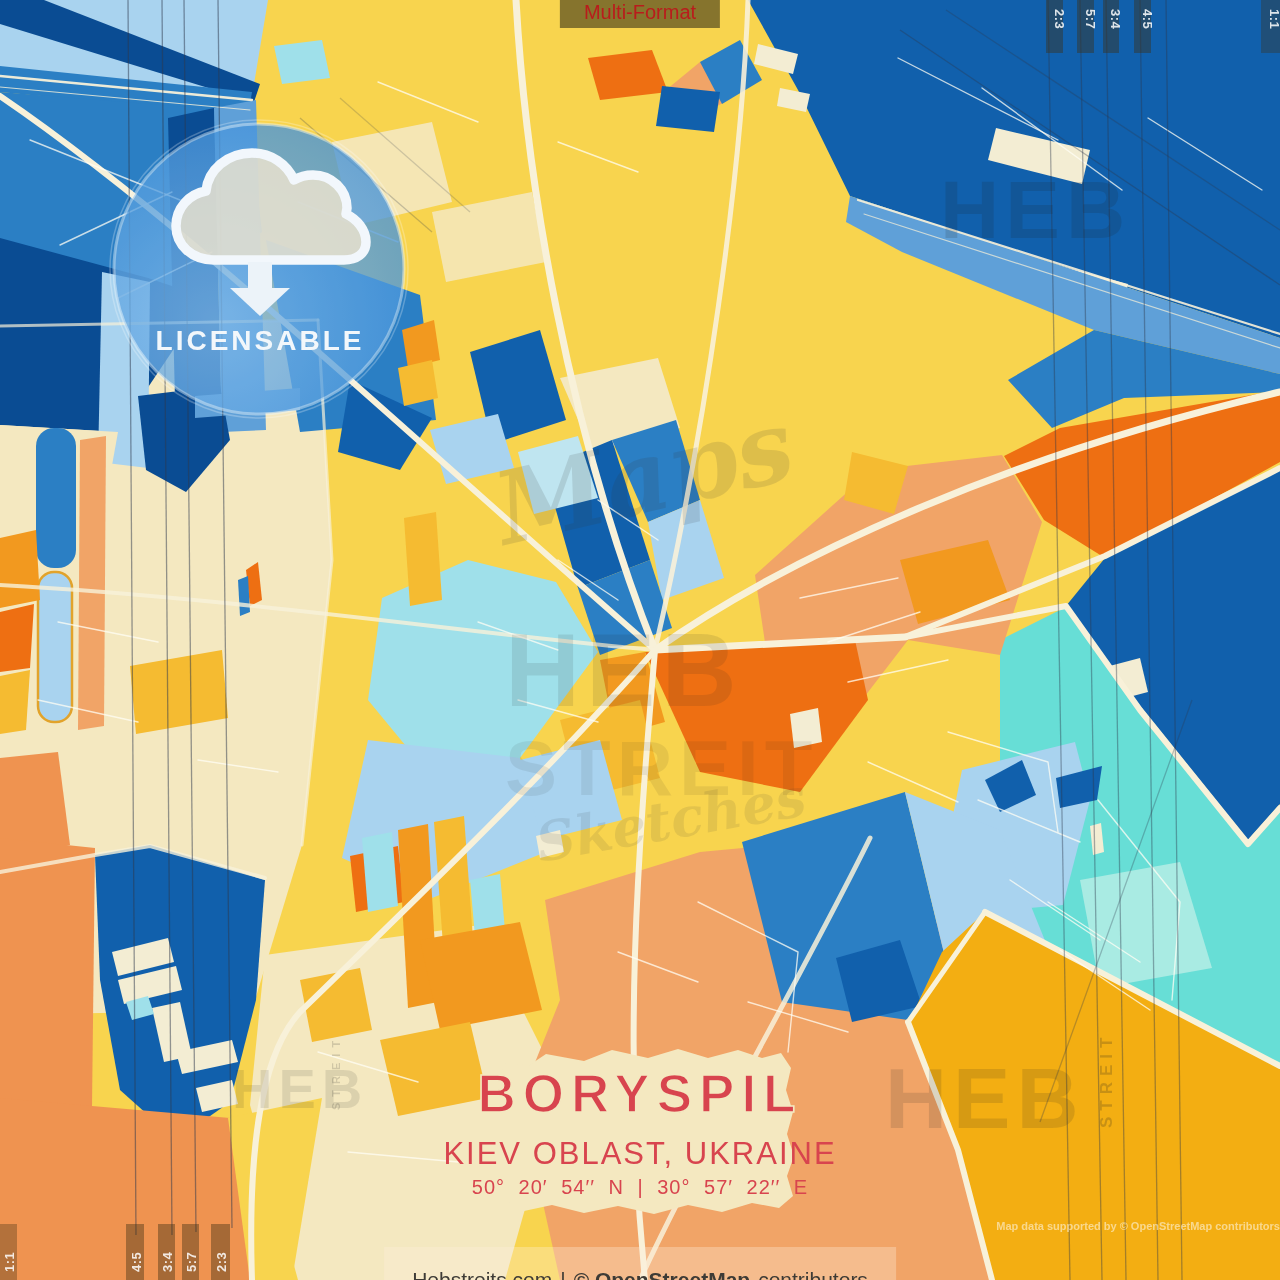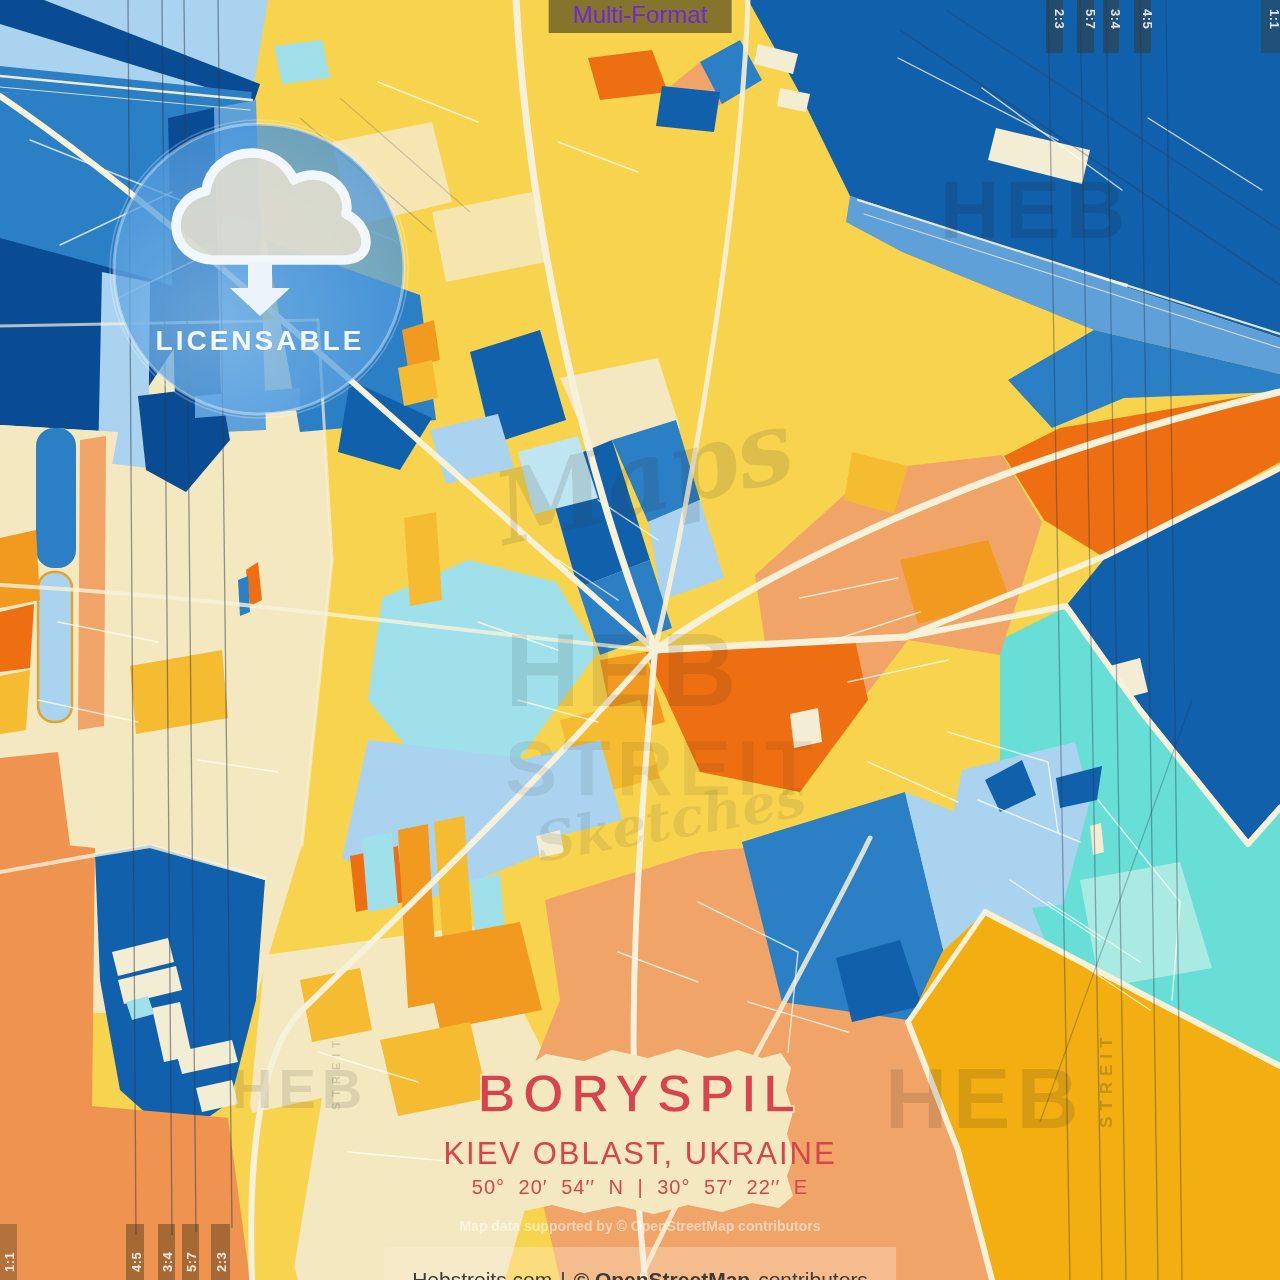--- a/index.html
+++ b/index.html
@@ -21,26 +21,26 @@
   .rd{stroke:var(--cream-road);fill:none;stroke-linecap:round;stroke-linejoin:round}
   .rw{stroke:var(--white-soft);fill:none;stroke-linecap:round;stroke-linejoin:round;stroke-width:1.4;opacity:.75}
   .dl{stroke:rgba(45,55,75,.5);fill:none;stroke-width:1.3}
   .wm{fill:#1d1d1d;font-weight:800;letter-spacing:6px}
   .wms{font-family:"DejaVu Serif",serif;font-style:italic;font-weight:600}
   .arbar{fill:var(--bar-tint)}
   .arlab{fill:#ffffff;opacity:.85;font-size:13px;font-weight:600;letter-spacing:.5px}
 
   .format-badge{
     position:absolute;top:0;left:50%;transform:translateX(-50%);
-    background:var(--badge-olive);color:#6d28d9;font-size:24px;
+    background:var(--badge-olive);color:#b91c1c;font-size:20px;
     padding:1px 24px 4px;white-space:nowrap;
   }
   .credits-faint{
-    position:absolute;top:1218px;left:0;width:100%;text-align:center;
-    color:rgba(255,255,255,.52);font-size:14px;line-height:16px;font-weight:600;
+    position:absolute;top:1218px;left:0;width:100%;text-align:right;
+    color:rgba(255,255,255,.52);font-size:11px;line-height:16px;font-weight:600;
   }
   .footer-bar{
     position:absolute;top:1247px;left:50%;transform:translateX(-50%);
     height:33px;display:flex;align-items:center;white-space:nowrap;
     background:rgba(255,240,220,.32);padding:16px 24px;
     font-size:21px;color:#3E3B36;
   }
   .footer-bar span{margin:0 4px;}
   .footer-bar .b{font-weight:700;}
 

